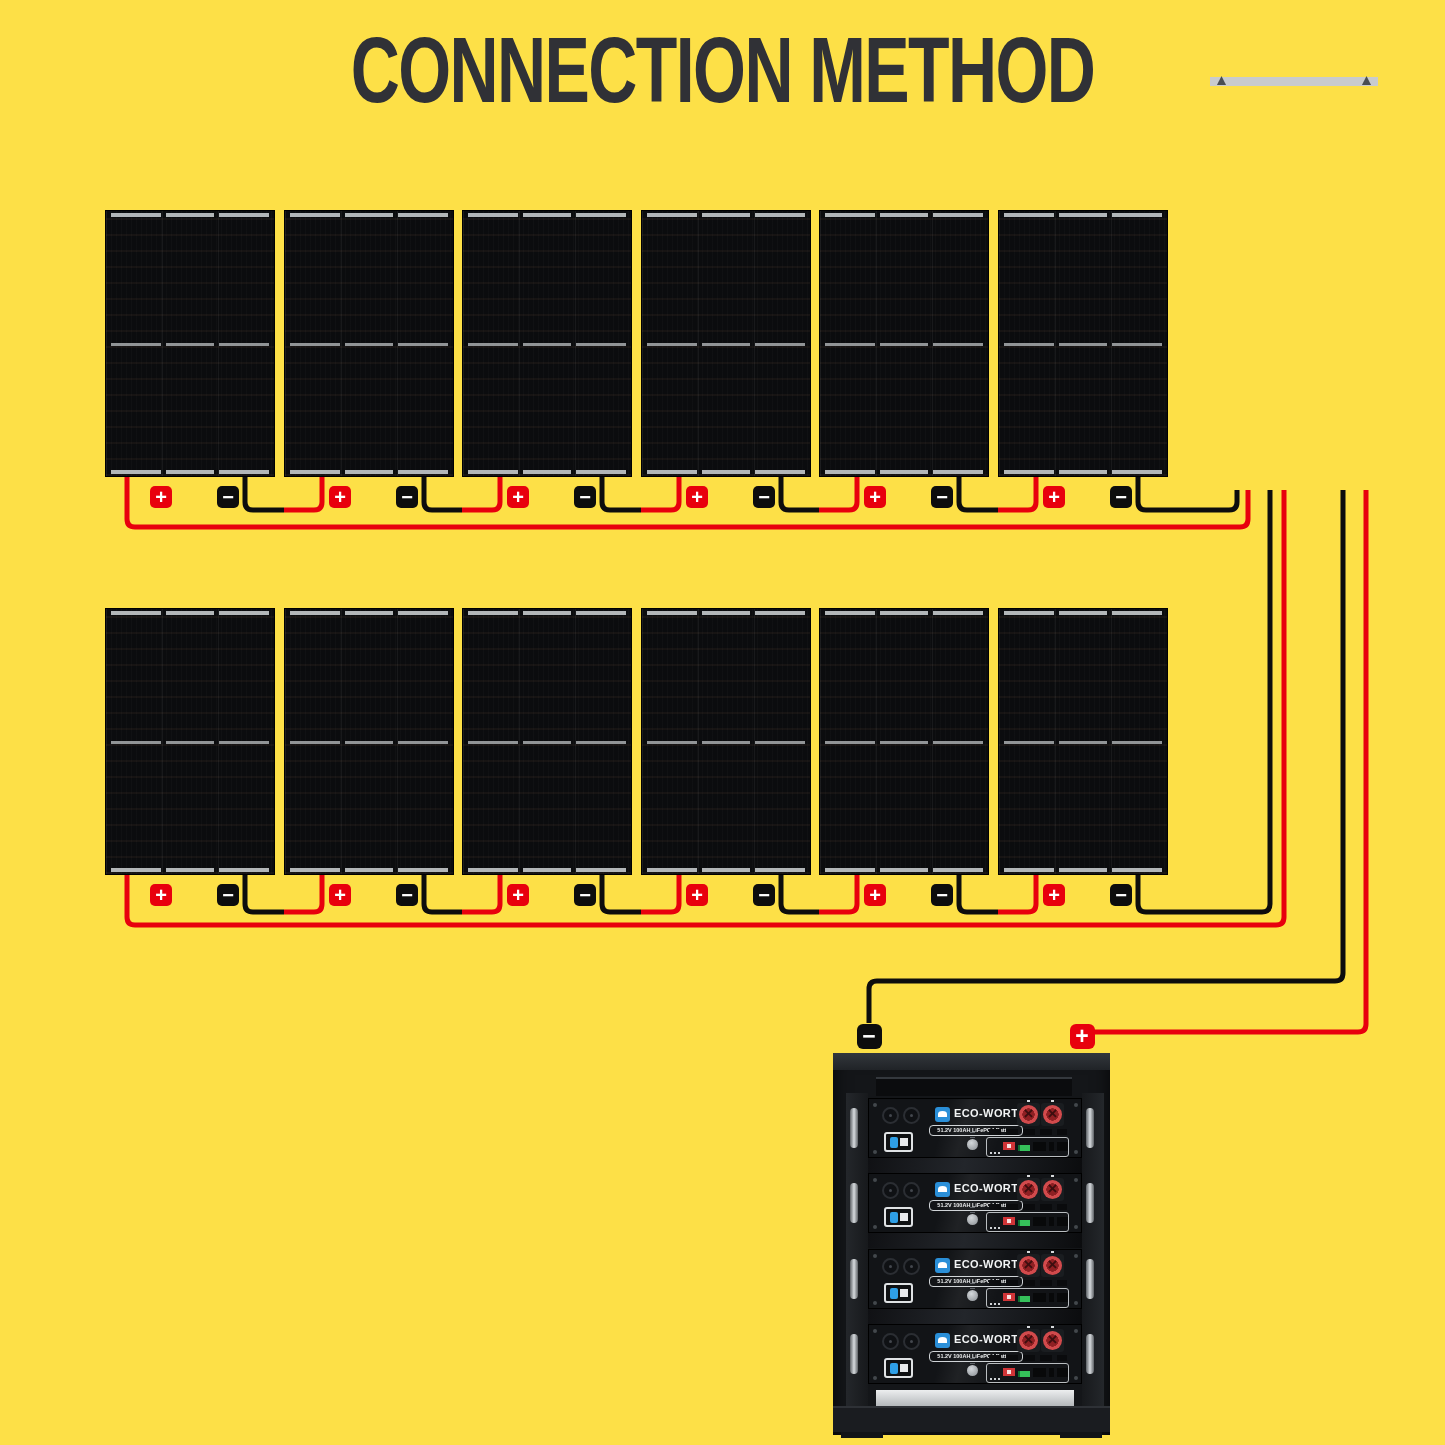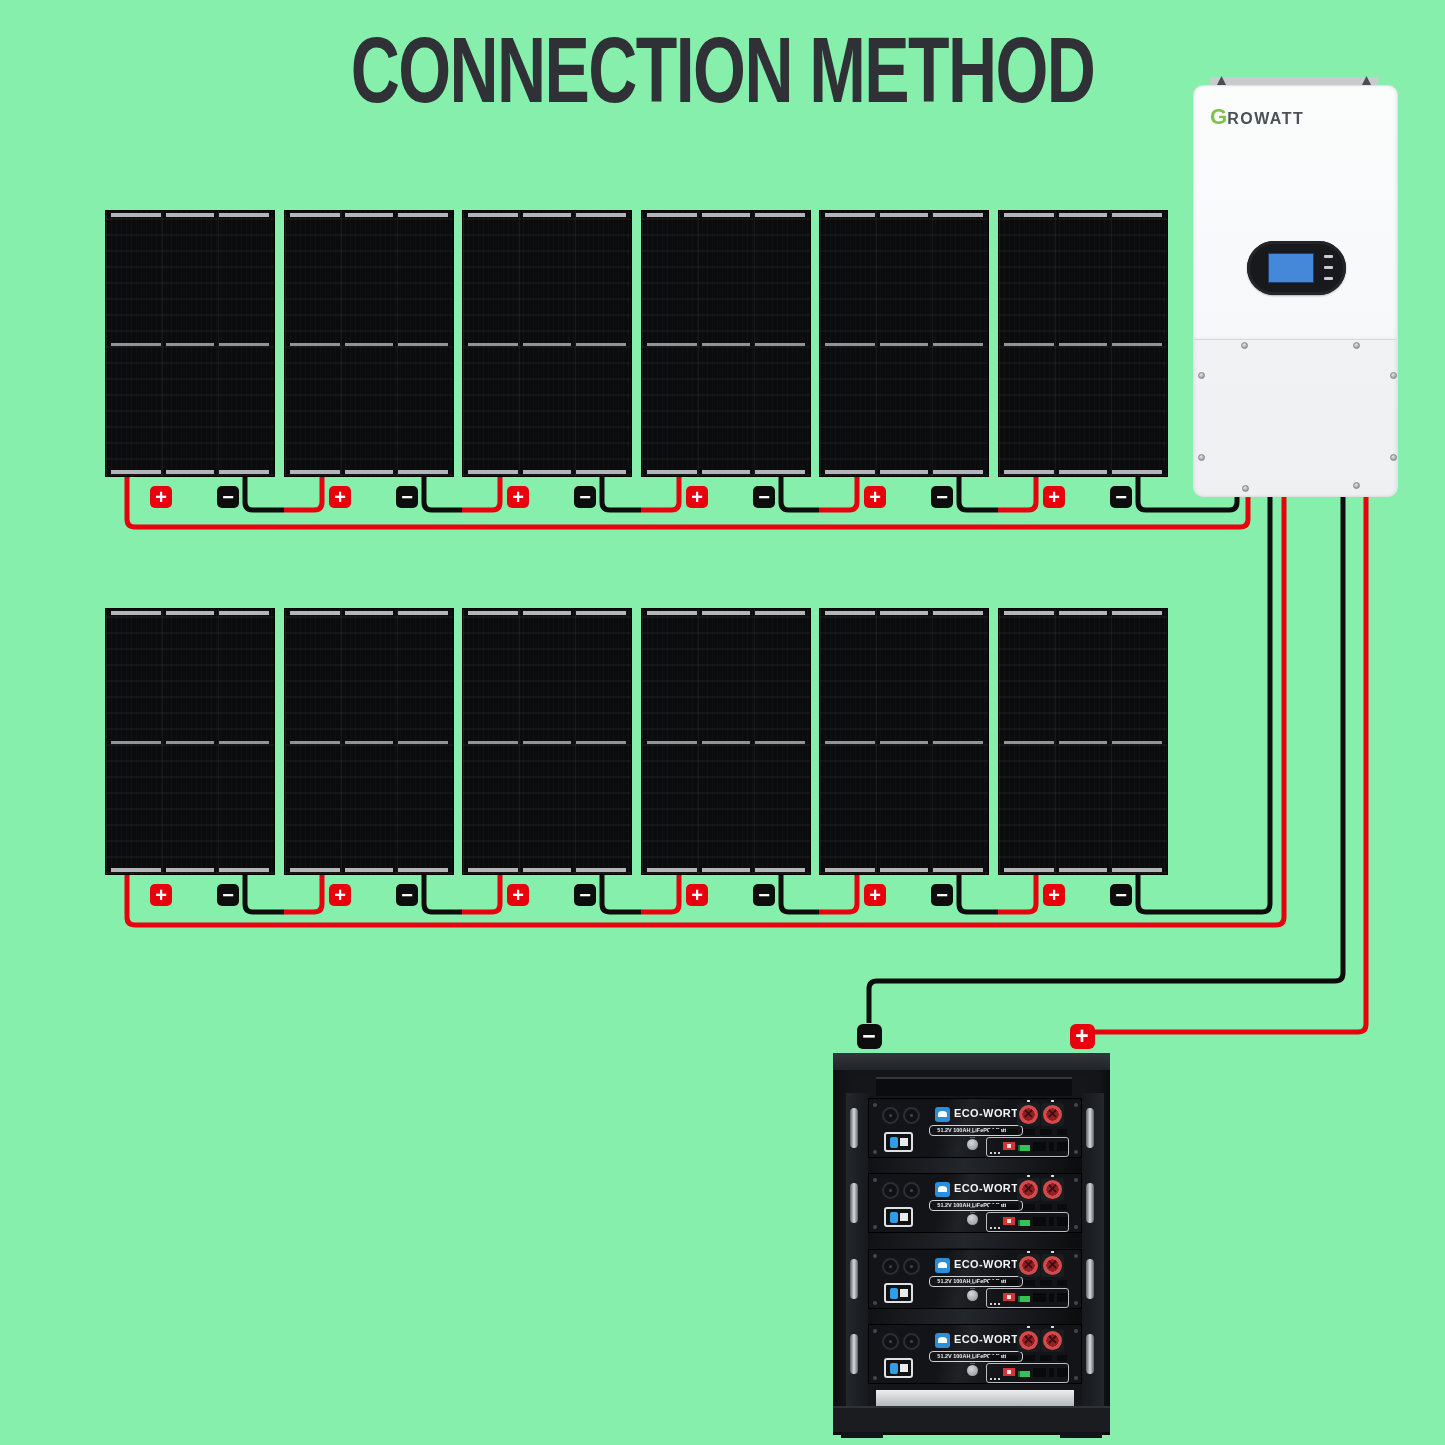--- a/index.html
+++ b/index.html
@@ -1,16 +1,16 @@
 <!DOCTYPE html>
 <html style="--red: #e8000d; --green: #7dc243; --blue: #2a8fd8;"><head>
 <meta charset="utf-8">
 <style>
   html,body{margin:0;padding:0;background:#fff;}
-  .stage{position:relative;width:1445px;height:1445px;background:#86efac;overflow:hidden;
+  .stage{position:relative;width:1445px;height:1445px;background:#fde047;overflow:hidden;
          font-family:"Liberation Sans",sans-serif;}
   
   .title{position:absolute;top:22px;left:0;width:1445px;margin:0;text-align:center;
          font-size:85px;font-weight:bold;letter-spacing:-2px;color:#303136;
          transform:scaleX(0.80) scaleY(1.08);transform-origin:50% 50%;white-space:nowrap;}
   
   #wires{position:absolute;left:0;top:0;}
   
   .panel{position:absolute;width:170px;height:267px;background-color:#0b0c0e;
          border:1px solid #000;box-sizing:border-box;
@@ -242,40 +242,20 @@
       <div class="badge minus" style="left: 1110px; top: 884px;">−</div>
       <div class="badge minus big" style="left: 856.5px; top: 1023.5px;">−</div>
       <div class="badge plus big" style="left: 1069.5px; top: 1023.5px;">+</div>
     </div>
 
   <div class="inv-bracket">
     <div class="inv-hook" style="left:5px"></div>
     <div class="inv-hook" style="left:150px"></div>
   </div>
 
-  <div class="inverter">
-    <div class="inv-logo"><span class="g">G</span><span>ROWATT</span></div>
-    <div class="inv-display">
-      <div class="inv-screen"></div>
-      <div class="inv-btn" style="top:14px"></div>
-      <div class="inv-btn" style="top:25px"></div>
-      <div class="inv-btn" style="top:36px"></div>
-    </div>
-    <div class="inv-divider"></div>
-    <div id="inv-screws">
-        <div class="screw" style="left: 47px; top: 256px;"></div>
-        <div class="screw" style="left: 159px; top: 256px;"></div>
-        <div class="screw" style="left: 4px; top: 286px;"></div>
-        <div class="screw" style="left: 196px; top: 286px;"></div>
-        <div class="screw" style="left: 4px; top: 368px;"></div>
-        <div class="screw" style="left: 196px; top: 368px;"></div>
-        <div class="screw" style="left: 48px; top: 399px;"></div>
-        <div class="screw" style="left: 159px; top: 396px;"></div>
-      </div>
-  </div>
 
   <div class="rack">
     <div class="rack-top"></div>
     <div class="rack-slot-top"></div>
     <div class="rack-rail" style="left:13px"></div>
     <div class="rack-rail right" style="left:249px"></div>
     <div id="batteries">
         <div class="battery" style="top: 45px;">
     <div class="fan f1"></div>
     <div class="fan f2"></div>

